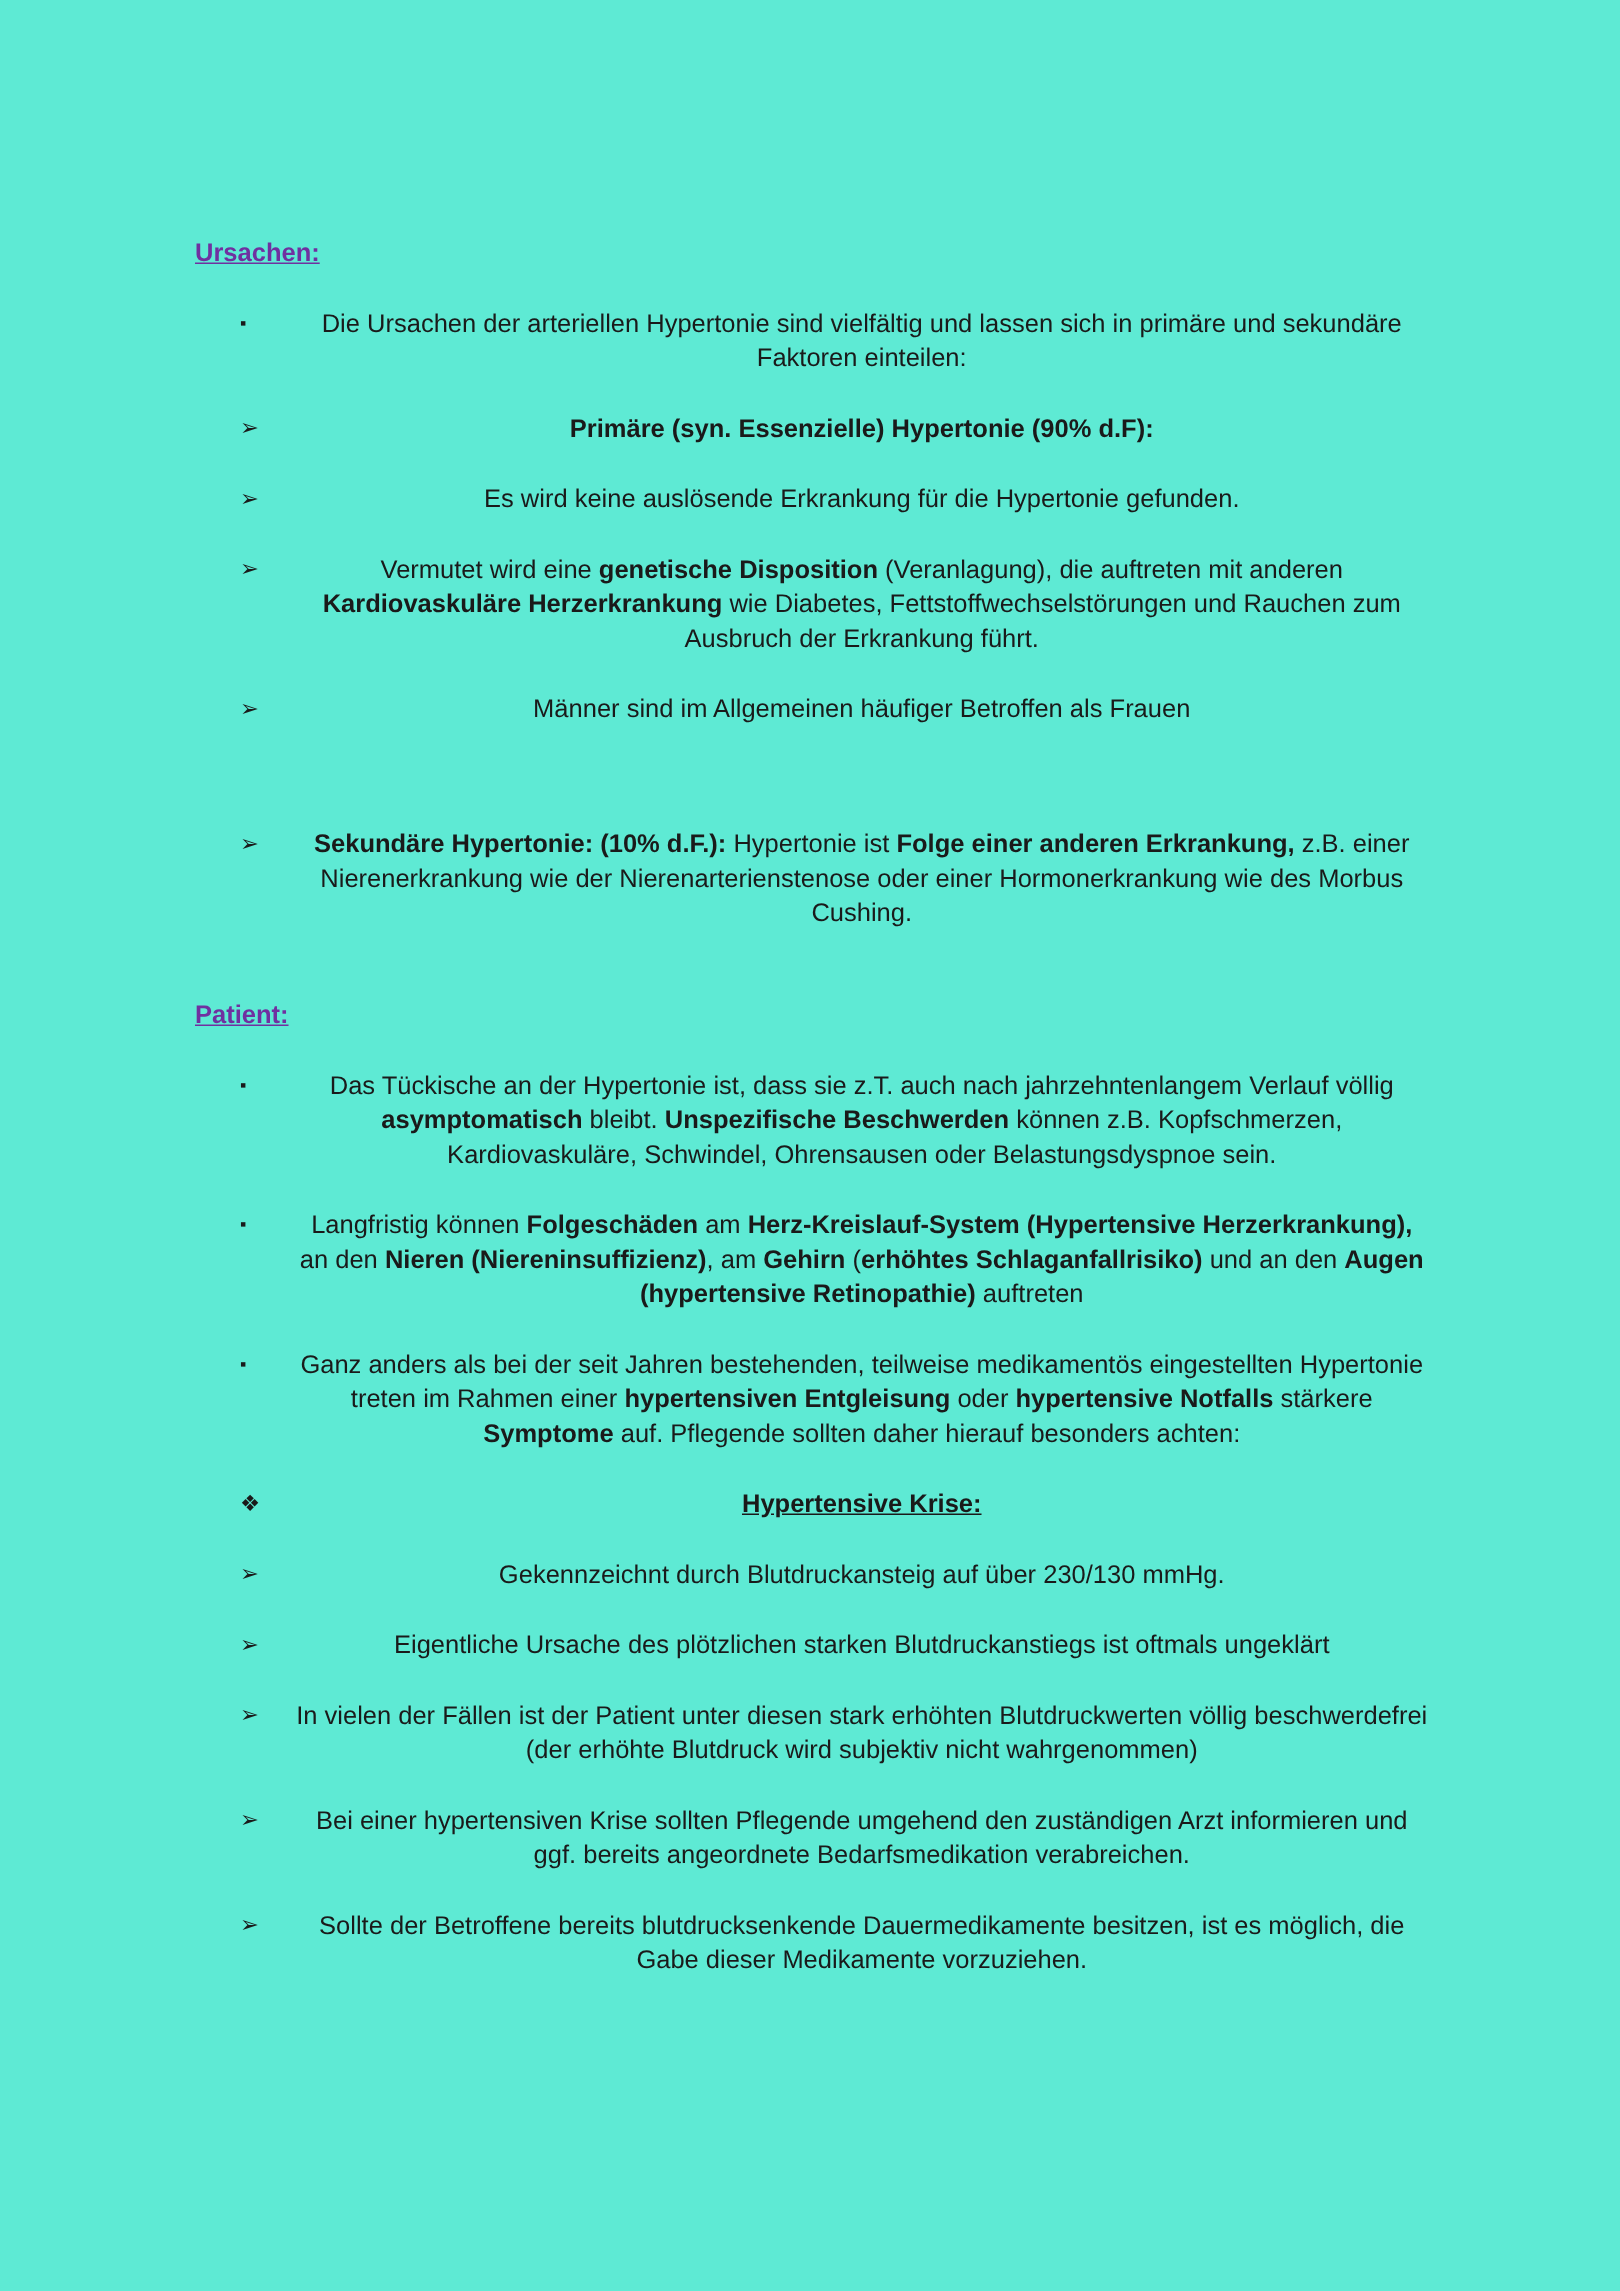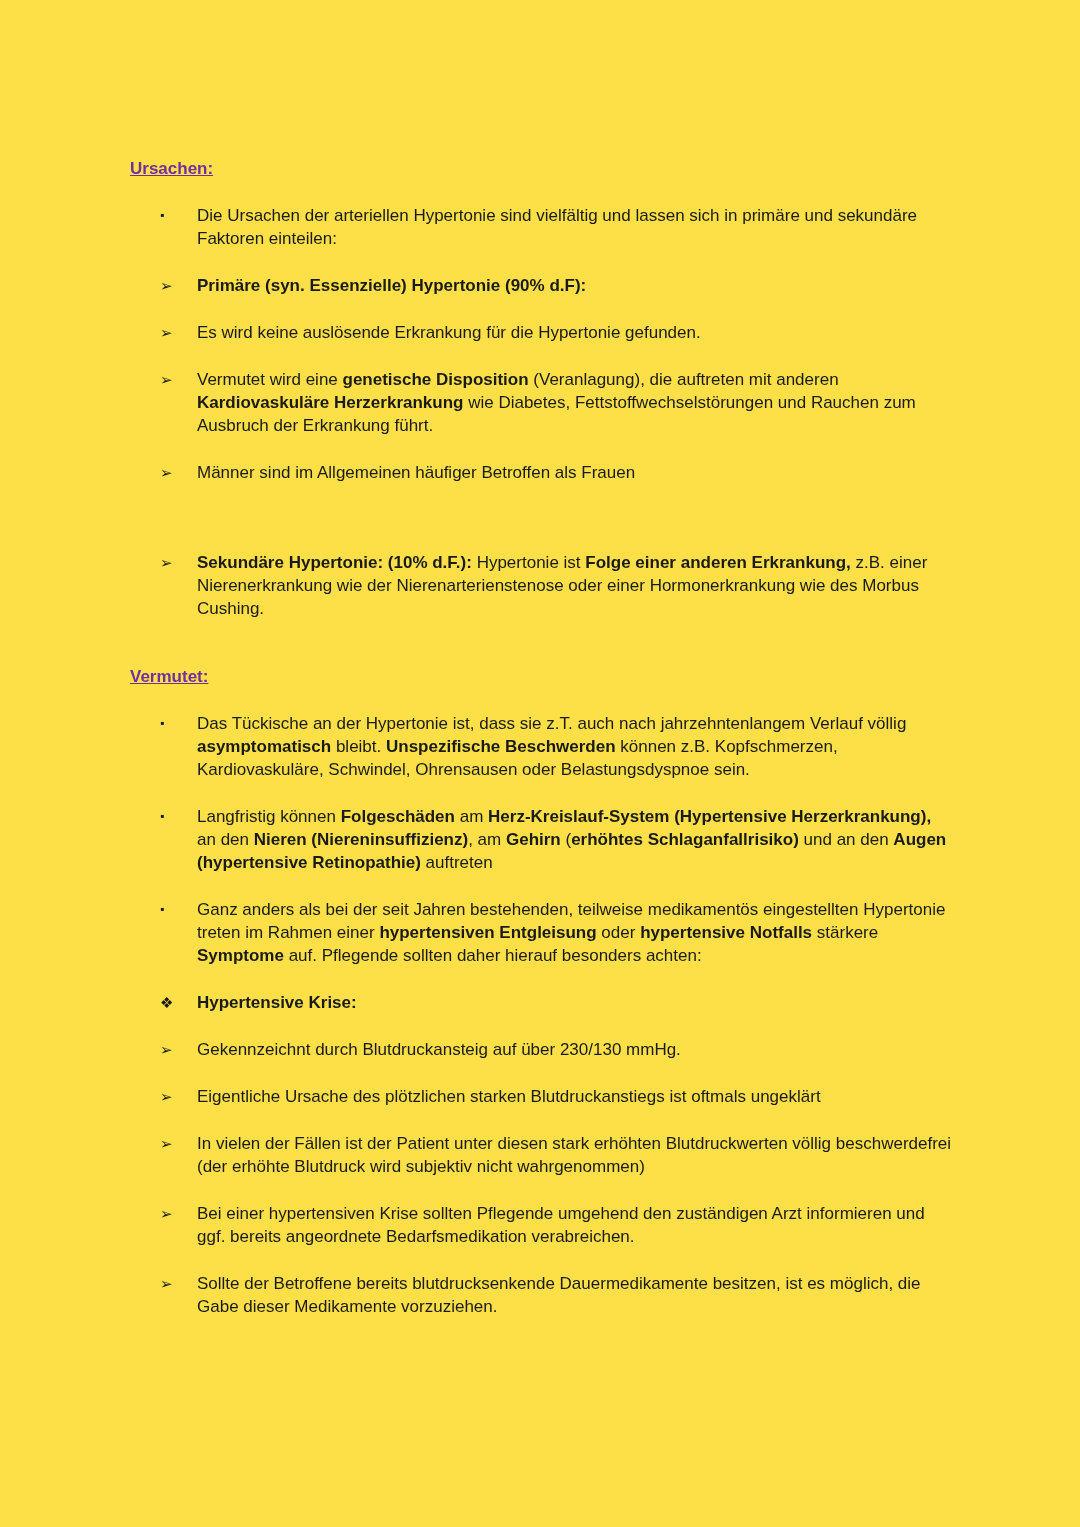--- a/index.html
+++ b/index.html
@@ -5,21 +5,21 @@
   html, body {
     margin: 0;
     padding: 0;
     background: #ffffff;
   }
   .page {
     width: 1080px;
     min-height: 1527px;
     box-sizing: border-box;
     padding: 157px 125px 60px 130px;
-    background: #fde047;
+    background: #5eead4;
     font-family: "Liberation Sans", "DejaVu Sans", sans-serif;
     font-size: 17px;
     line-height: 23px;
     color: var(--text-color, #1a1a1a);
   }
   .doc-section {
     
   }
   .section-heading {
     font-size: 17px;
@@ -49,23 +49,24 @@
   .marker-square > .marker {
     font-size: 12px;
   }
   .marker-arrow > .marker,
   .marker-diamond > .marker {
     font-size: 15px;
   }
   .item-text {
     width: 755px;
     max-width: 755px;
+    text-align: center;
   }
   .item-text .b { font-weight: bold; }
-  .item-text .u { }
+  .item-text .u { text-decoration: underline; }
 </style>
 </head>
 <body>
 
 <div class="page">
   <div>
       <section class="doc-section">
         <h2 class="section-heading">Ursachen:</h2>
         <div class="doc-item marker-square">
           <span class="marker">▪</span>
@@ -86,21 +87,21 @@
         <div class="doc-item marker-arrow">
           <span class="marker">➢</span>
           <div class="item-text"><span>Männer sind im Allgemeinen häufiger Betroffen als Frauen</span></div>
         </div>
         <div class="doc-item marker-arrow extra-space">
           <span class="marker">➢</span>
           <div class="item-text"><span class="b">Sekundäre Hypertonie: (10% d.F.): </span><span>Hypertonie ist </span><span class="b">Folge einer anderen Erkrankung,</span><span> z.B. einer Nierenerkrankung wie der Nierenarterienstenose oder einer Hormonerkrankung wie des Morbus Cushing.</span></div>
         </div>
       </section>
       <section class="doc-section">
-        <h2 class="section-heading">Vermutet:</h2>
+        <h2 class="section-heading">Patient:</h2>
         <div class="doc-item marker-square">
           <span class="marker">▪</span>
           <div class="item-text"><span>Das Tückische an der Hypertonie ist, dass sie z.T. auch nach jahrzehntenlangem Verlauf völlig </span><span class="b">asymptomatisch</span><span> bleibt. </span><span class="b">Unspezifische Beschwerden</span><span> können z.B. Kopfschmerzen, Kardiovaskuläre, Schwindel, Ohrensausen oder Belastungsdyspnoe sein.</span></div>
         </div>
       </section>
       <section class="doc-section">
         <div class="doc-item marker-square">
           <span class="marker">▪</span>
           <div class="item-text"><span>Langfristig können </span><span class="b">Folgeschäden</span><span> am </span><span class="b">Herz-Kreislauf-System (Hypertensive Herzerkrankung),</span><span> an den </span><span class="b">Nieren (Niereninsuffizienz)</span><span>, am </span><span class="b">Gehirn</span><span> (</span><span class="b">erhöhtes Schlaganfallrisiko)</span><span> und an den </span><span class="b">Augen (hypertensive Retinopathie)</span><span> auftreten</span></div>
         </div>

